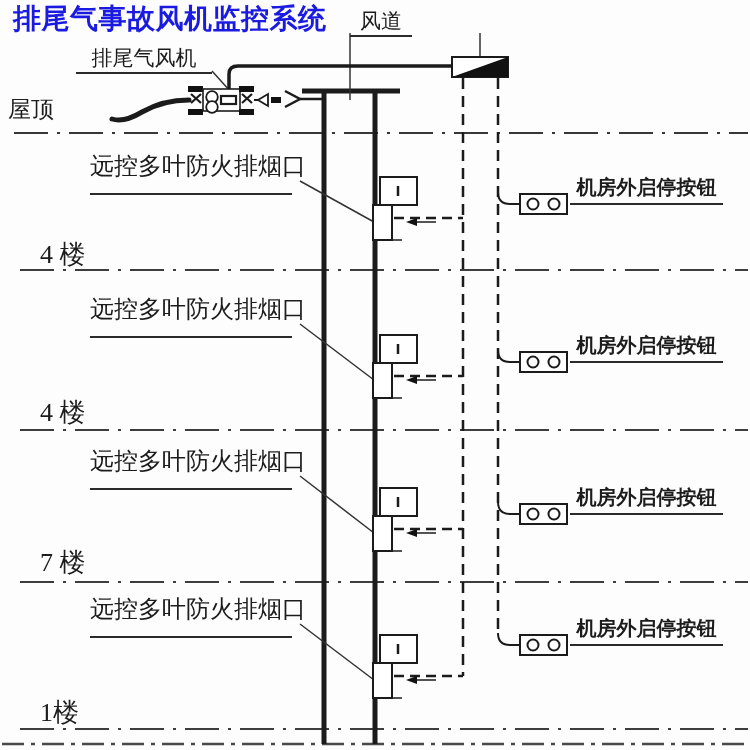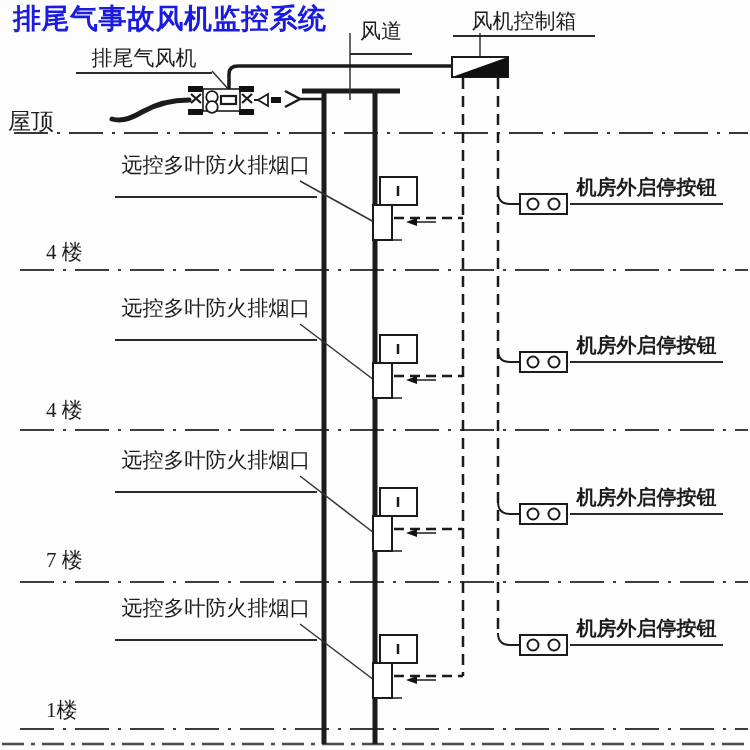--- a/index.html
+++ b/index.html
@@ -15,26 +15,26 @@
   }
   #stage svg{position:absolute;left:0;top:0;}
   .lbl{position:absolute;white-space:nowrap;line-height:1.15;}
   .title{
     left:13px;top:3px;font-size:28px;font-weight:bold;
     font-family:"Liberation Sans","DejaVu Sans",sans-serif;
     color:var(--title-color);letter-spacing:0.5px;
   }
   .underlined{border-bottom:2px solid #2a2a2a;text-align:center;}
   .fan-lbl{left:76px;top:46px;width:136px;font-size:21px;padding-bottom:2px;}
-  .duct-lbl{left:350px;top:19px;width:62px;font-size:21px;padding-bottom:10px;}
+  .duct-lbl{left:350px;top:9px;width:62px;font-size:21px;padding-bottom:2px;}
   .cbox-lbl{left:453px;top:9px;width:142px;font-size:21px;padding-bottom:2px;}
-  .roof-lbl{left:8px;top:109px;font-size:23px;}
-  .floor-lbl{left:46px;font-size:21px;}
+  .roof-lbl{left:8px;top:97px;font-size:23px;}
+  .floor-lbl{left:40px;font-size:26px;}
   .f4{top:240px}.f3{top:398px}.f2{top:548px}.f1{top:698px}
-  .vent-lbl{left:115px;width:202px;font-size:21px;padding-bottom:19px;}
+  .vent-lbl{left:90px;width:202px;font-size:24px;padding-bottom:12px;}
   .v1{top:153px}.v2{top:296px}.v3{top:448px}.v4{top:596px}
   .btn-lbl{left:570px;width:153px;font-size:20px;padding-bottom:4px;font-weight:bold;}
   .b1{top:176px}.b2{top:334px}.b3{top:486px}.b4{top:617px}
 </style>
 </head>
 <body>
 
 <div id="stage">
 
   <svg width="750" height="750" viewBox="0 0 750 750">
@@ -164,21 +164,20 @@
         <circle cx="533" cy="645" r="5.5" fill="#ffffff" stroke-width="2"></circle>
         <circle cx="554" cy="645" r="5.5" fill="#ffffff" stroke-width="2"></circle>
       </g>
     </g>
   </svg>
 
   <div class="lbl fan-lbl underlined">排尾气风机</div>
 
   <div class="lbl title">排尾气事故风机监控系统</div>
   <div class="lbl duct-lbl underlined">风道</div>
-  <div class="lbl cbox-lbl underlined">风机控制箱</div>
   <div class="lbl roof-lbl">屋顶</div>
 
   <div class="lbl floor-lbl f4">4 楼</div>
   <div class="lbl floor-lbl f3">4 楼</div>
   <div class="lbl floor-lbl f2">7 楼</div>
   <div class="lbl floor-lbl f1">1楼</div>
 
   <div class="lbl vent-lbl underlined v1">远控多叶防火排烟口</div>
   <div class="lbl vent-lbl underlined v2">远控多叶防火排烟口</div>
   <div class="lbl vent-lbl underlined v3">远控多叶防火排烟口</div>

